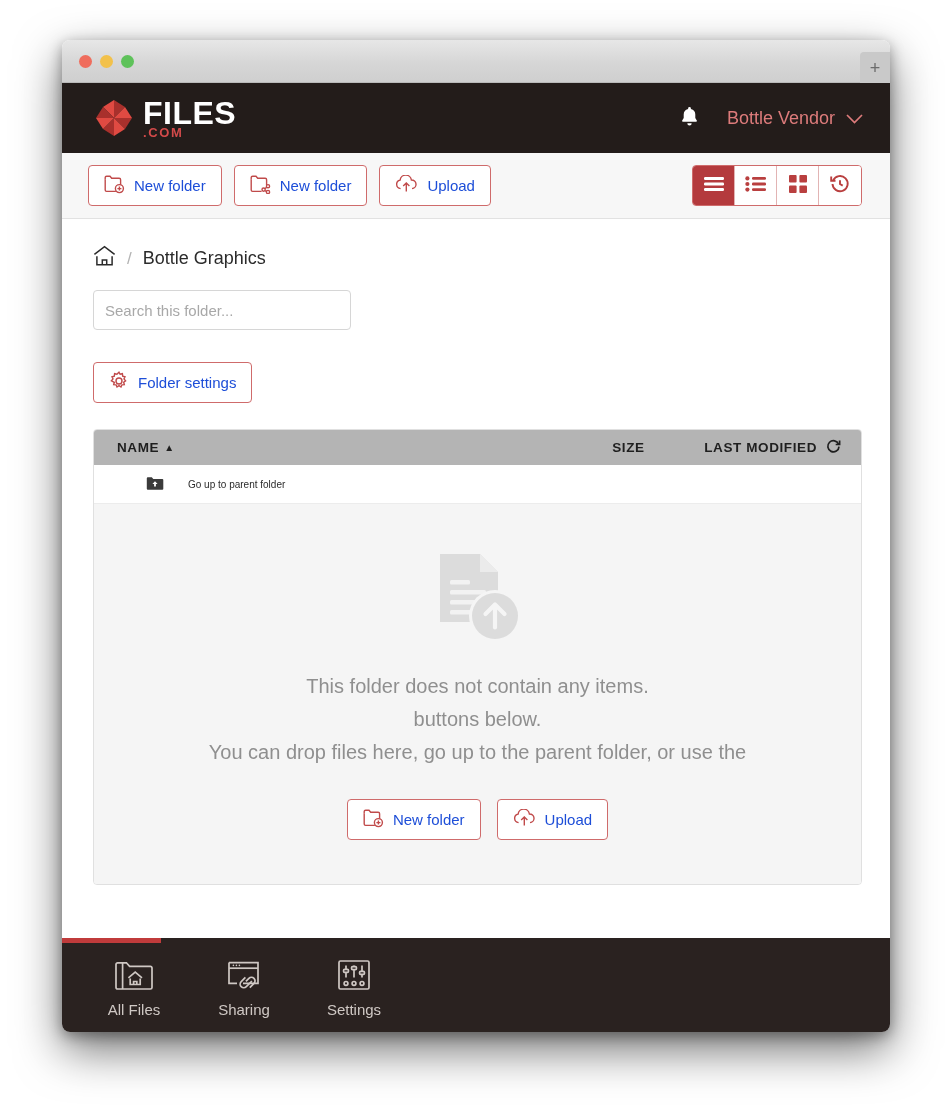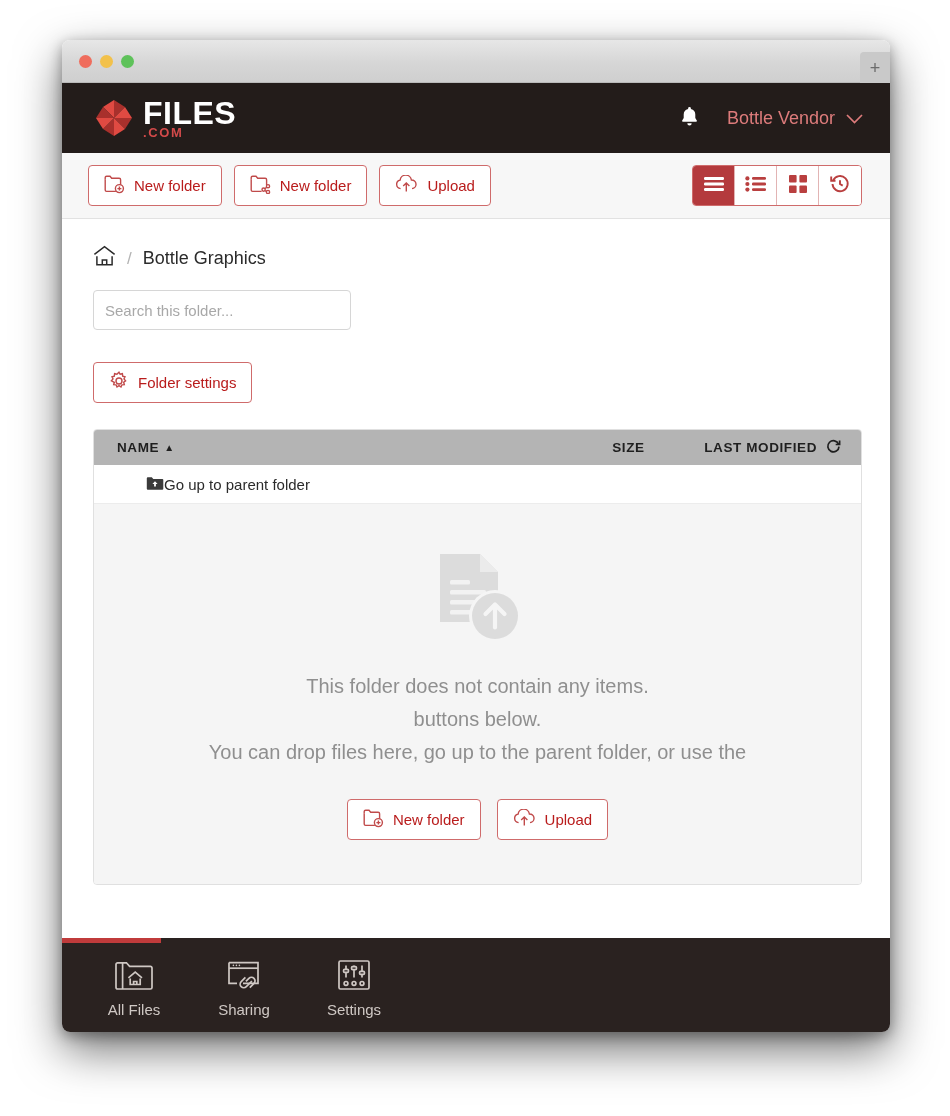--- a/index.html
+++ b/index.html
@@ -103,21 +103,21 @@
     display: flex;
     align-items: center;
     padding: 0 28px 0 26px;
     gap: 12px;
   }
   .btn-outline {
     height: 41px;
     border: 1px solid #cf6b6b;
     border-radius: 4px;
     background: #ffffff;
-    color: #b91c1c;
+    color: #1d4ed8;
     font-size: 15px;
     display: inline-flex;
     align-items: center;
     gap: 9px;
     padding: 0 15px;
     white-space: nowrap;
     font-family: "Liberation Sans", sans-serif;
   }
   .viewgroup {
     margin-left: auto;
@@ -194,25 +194,25 @@
   .th-name { flex: 1 1 auto; display: flex; align-items: center; gap: 5px; }
   .th-size { width: 92px; text-align: left; }
   .th-mod  { display: flex; align-items: center; gap: 9px; }
   .caret-up { font-size: 10px; }
 
   .parentrow {
     height: 39px;
     display: flex;
     align-items: center;
     padding-left: 52px;
-    gap: 0;
+    gap: 24px;
     background: #fff;
     border-bottom: 1px solid #ececec;
     color: #2b2b2b;
-    font-size: 15px;
+    font-size: 10px;
   }
 
   .empty {
     background: #f5f5f5;
     padding: 46px 20px 44px 20px;
     display: flex;
     flex-direction: column;
     align-items: center;
   }
   .empty-msg {

